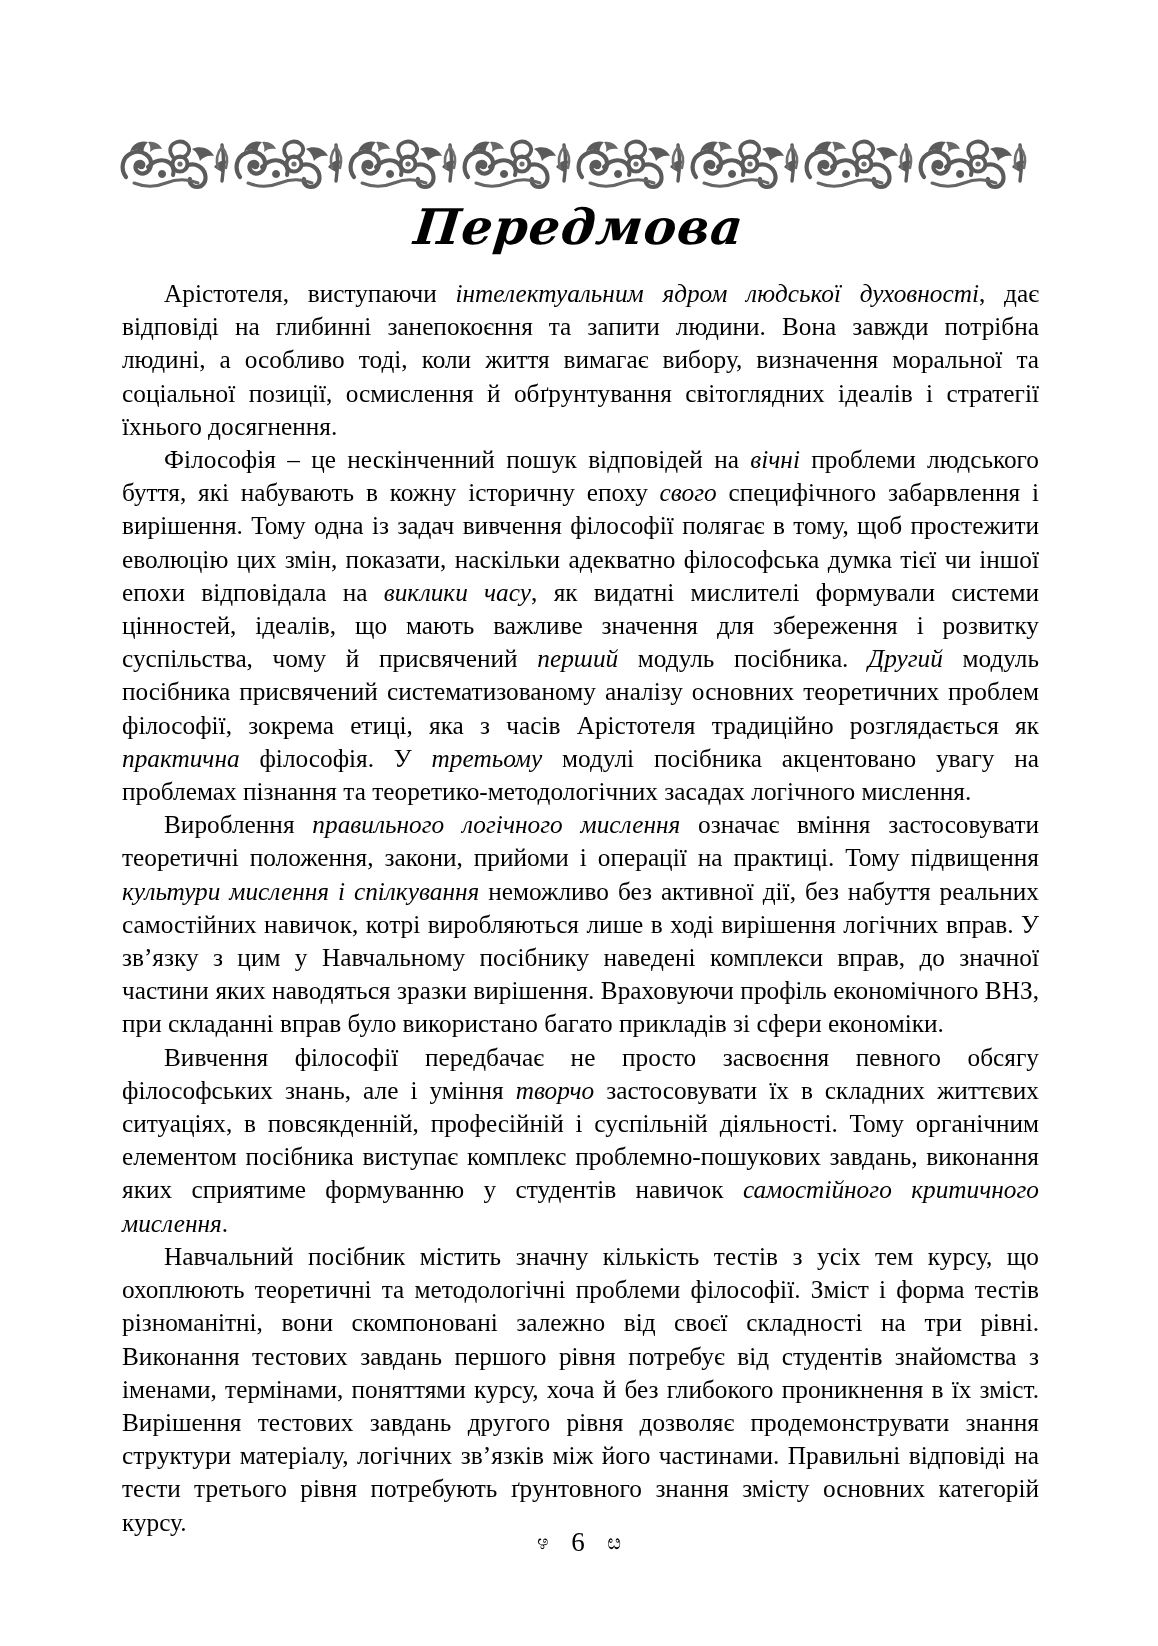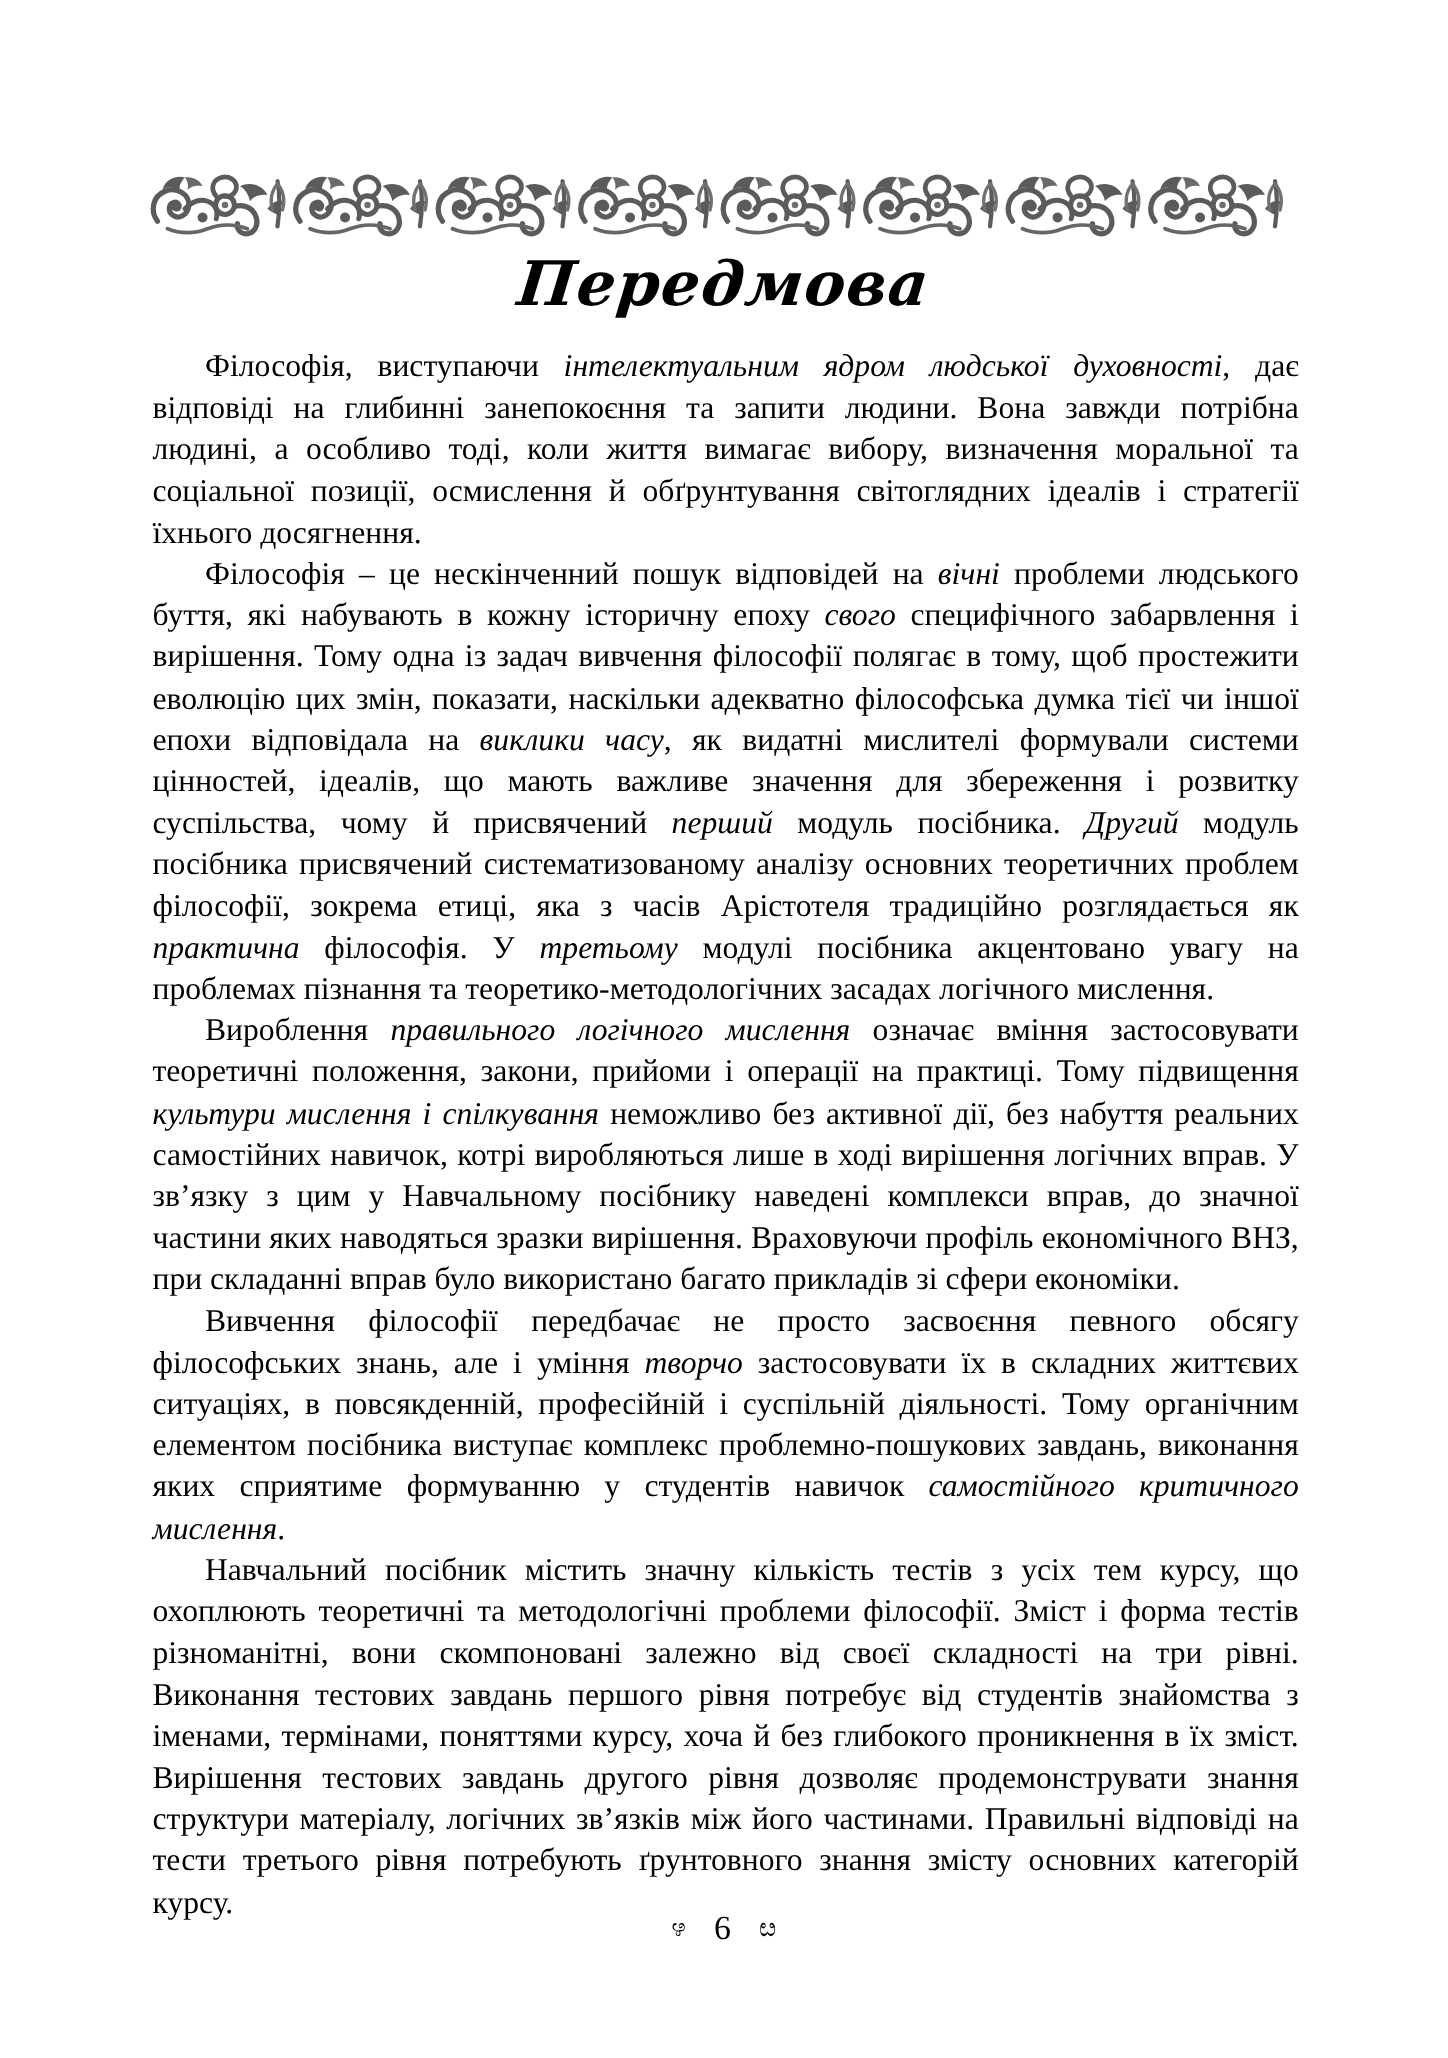--- a/index.html
+++ b/index.html
@@ -148,21 +148,21 @@
         <use href="#motif" x="570"></use>
         <use href="#motif" x="684"></use>
         <use href="#motif" x="798"></use>
       </g>
     </svg>
   </div>
 
   <div class="title">Передмова</div>
 
   <div class="body-text">
-    <p><span>Філософія, виступаючи </span><i>інтелектуальним ядром людської духовності</i><span>, дає відповіді на глибинні занепокоєння та запити людини. Вона завжди потрібна людині, а особливо тоді, коли життя вимагає вибору, визначення моральної та соціальної позиції, осмислення й обґрунтування світоглядних ідеалів і стратегії їхнього досягнення.</span></p>
+    <p><span>Арістотеля, виступаючи </span><i>інтелектуальним ядром людської духовності</i><span>, дає відповіді на глибинні занепокоєння та запити людини. Вона завжди потрібна людині, а особливо тоді, коли життя вимагає вибору, визначення моральної та соціальної позиції, осмислення й обґрунтування світоглядних ідеалів і стратегії їхнього досягнення.</span></p>
     <p><span>Філософія – це нескінченний  пошук відповідей на </span><i>вічні</i><span> проблеми людського буття, які набувають в кожну історичну епоху </span><i>свого</i><span> специфічного забарвлення і вирішення. Тому одна із задач вивчення філософії полягає в тому, щоб простежити еволюцію цих змін, показати, наскільки адекватно філософська думка тієї чи іншої епохи відповідала на </span><i>виклики часу</i><span>, як видатні мислителі формували системи цінностей, ідеалів, що мають важливе значення для збереження і розвитку суспільства, чому й присвячений </span><i>перший</i><span> модуль посібника. </span><i>Другий</i><span> модуль посібника присвячений систематизованому аналізу основних теоретичних проблем філософії, зокрема етиці, яка з часів Арістотеля традиційно розглядається як </span><i>практична</i><span> філософія. У </span><i>третьому</i><span> модулі посібника акцентовано увагу на проблемах пізнання та теоретико-методологічних засадах логічного мислення.</span></p>
     <p><span>Вироблення </span><i>правильного логічного мислення</i><span> означає вміння застосовувати теоретичні положення, закони, прийоми і операції на практиці. Тому підвищення </span><i>культури мислення і спілкування</i><span> неможливо без активної дії, без набуття реальних самостійних навичок, котрі виробляються лише в ході вирішення логічних вправ. У зв’язку з цим у Навчальному посібнику наведені комплекси вправ, до значної частини яких наводяться зразки вирішення. Враховуючи профіль економічного ВНЗ, при складанні вправ було використано багато прикладів зі сфери економіки.</span></p>
     <p><span>Вивчення філософії передбачає не просто засвоєння певного обсягу філософських знань, але і уміння </span><i>творчо</i><span> застосовувати їх в складних життєвих ситуаціях, в повсякденній, професійній і суспільній діяльності. Тому органічним елементом посібника виступає комплекс проблемно-пошукових завдань, виконання яких сприятиме  формуванню у студентів навичок </span><i>самостійного критичного мислення</i><span>.</span></p>
     <p><span>Навчальний посібник містить значну кількість тестів з усіх тем курсу, що охоплюють теоретичні та методологічні проблеми філософії. Зміст і форма тестів різноманітні, вони скомпоновані залежно від своєї складності на три рівні. Виконання тестових завдань першого рівня потребує від студентів знайомства з іменами, термінами, поняттями курсу, хоча й без глибокого проникнення в їх зміст. Вирішення тестових завдань другого рівня дозволяє продемонструвати знання структури матеріалу, логічних зв’язків між його частинами. Правильні відповіді на тести третього рівня потребують ґрунтовного знання змісту основних категорій курсу.</span></p>
   </div>
 
   <div class="footer">
     <span class="orn orn-left">೪</span>
     <span class="pg">6</span>
     <span class="orn">ೞ</span>

